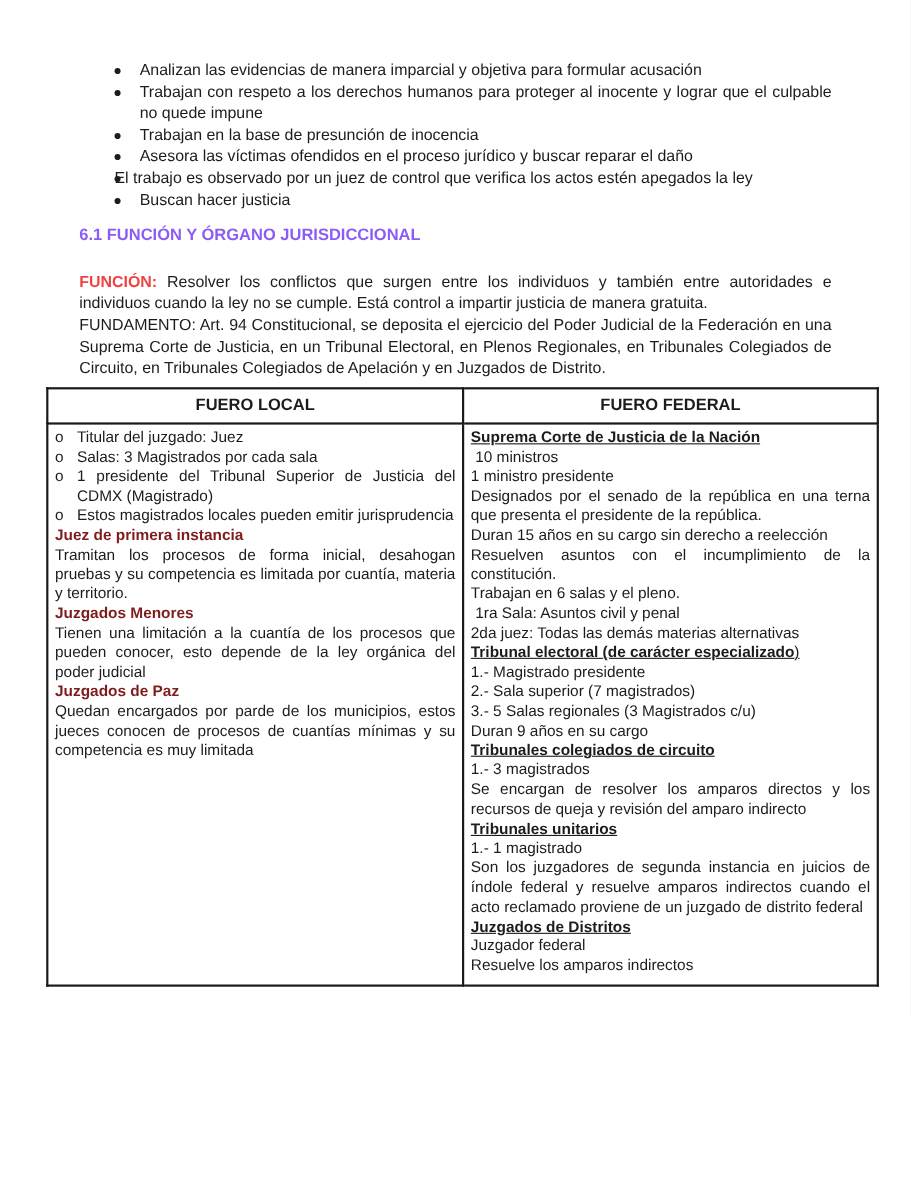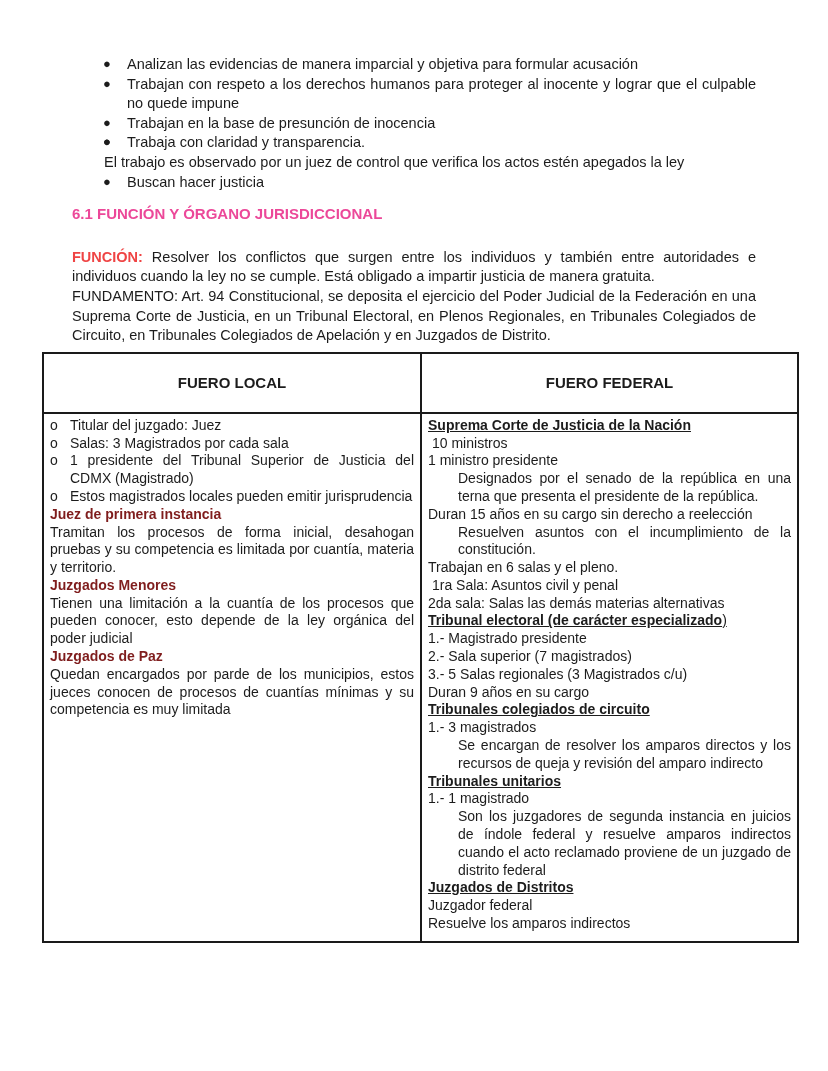--- a/index.html
+++ b/index.html
@@ -20,21 +20,21 @@
   
   .bullet-item { position:relative; padding-left:55px; text-align:justify; }
   .bullet-marker { position:absolute; left:31px; top:-1px; font-size:13px; }
   .note-line { text-align:left;margin-left:32px; }
 
   
   .section-heading {
     margin:12px 0 24px 0;
     font-size:15px;
     font-weight:bold;
-    color:#ec4899;
+    color:#8b5cf6;
   }
 
   .para { text-align:justify; }
   .funcion-label { color:#ef4444; font-weight:bold; }
   .italic-line { font-style:italic; }
 
   
   table.fuero {
     border-collapse:collapse;
     table-layout:fixed;
@@ -44,37 +44,37 @@
     font-size:14px;
     line-height:17.8px;
   }
   table.fuero th, table.fuero td { border:2px solid #1a1a1a; }
   table.fuero th {
     height:26px;
     text-align:center;
     vertical-align:middle;
     font-size:15px;
     font-weight:bold;
-    padding:16px;
+    padding:2px;
   }
   table.fuero td {
     vertical-align:top;
     padding:3px 6px 8px 6px;
   }
   col.c-local { width:378px; }
   col.c-federal { width:377px; }
 
   .o-item { position:relative; padding-left:20px; text-align:justify; }
   .o-marker { position:absolute; left:0; }
   .sub-blue { color:#7f1d1d; font-weight:bold; }
   .cell-para { text-align:justify; }
 
   .fl { }               
   .fl.b { font-weight:bold;text-decoration:underline; }
-  .fl.jst { text-align:justify;margin-left:30px; }
+  .fl.jst { text-align:justify; }
   .fl.sp1 { padding-left:4px; }
   .fl .suffix { font-weight:normal; }
 </style>
 </head>
 <body>
 
 <div class="page">
 
   <div>
     <div class="bullet-item">
@@ -84,35 +84,35 @@
     <div class="bullet-item">
       <span class="bullet-marker">●</span>
       <span>Trabajan con respeto a los derechos humanos para proteger al inocente y lograr que el culpable no quede impune</span>
     </div>
     <div class="bullet-item">
       <span class="bullet-marker">●</span>
       <span>Trabajan en la base de presunción de inocencia</span>
     </div>
     <div class="bullet-item">
       <span class="bullet-marker">●</span>
+      <span>Asesora las víctimas ofendidos en el proceso jurídico y buscar reparar el daño</span>
     </div>
     <div class="bullet-item">
       <span class="bullet-marker">●</span>
-      <span>Trabaja con claridad y transparencia.</span>
     </div>
     <div class="note-line">El trabajo es observado por un juez de control que verifica los actos estén apegados la ley</div>
     <div class="bullet-item">
       <span class="bullet-marker">●</span>
       <span>Buscan hacer justicia</span>
     </div>
   </div>
 
   <div class="section-heading">6.1 FUNCIÓN Y ÓRGANO JURISDICCIONAL</div>
 
-  <div class="para"><span class="funcion-label">FUNCIÓN:</span> <span>Resolver los conflictos que surgen entre los individuos y también entre autoridades e individuos cuando la ley no se cumple. Está obligado a impartir justicia de manera gratuita.</span></div>
+  <div class="para"><span class="funcion-label">FUNCIÓN:</span> <span>Resolver los conflictos que surgen entre los individuos y también entre autoridades e individuos cuando la ley no se cumple. Está control a impartir justicia de manera gratuita.</span></div>
 
 
   <div class="para">FUNDAMENTO: Art. 94 Constitucional,  se deposita el ejercicio del Poder Judicial de la Federación en una Suprema Corte de Justicia, en un Tribunal Electoral, en Plenos Regionales, en Tribunales Colegiados de Circuito, en Tribunales Colegiados de Apelación y en Juzgados de Distrito.</div>
 
   <table class="fuero">
     <colgroup>
         <col class="c-local">
         <col class="c-federal">
       </colgroup>
     <thead>
@@ -153,21 +153,21 @@
 
         <td>
           <div class="fl b">Suprema Corte de Justicia de la Nación</div>
           <div class="fl sp1">10 ministros</div>
           <div class="fl">1 ministro presidente</div>
           <div class="fl jst">Designados por el senado de la república en una terna que presenta el presidente de la república.</div>
           <div class="fl">Duran 15 años en su cargo sin derecho a reelección</div>
           <div class="fl jst">Resuelven asuntos con el incumplimiento de la constitución.</div>
           <div class="fl">Trabajan en 6 salas y el pleno.</div>
           <div class="fl sp1">1ra Sala: Asuntos civil y penal</div>
-          <div class="fl">2da sala: Salas las demás materias alternativas</div>
+          <div class="fl">2da juez: Todas las demás materias alternativas</div>
           <div class="fl b"><span>Tribunal electoral (de carácter especializado</span><span class="suffix">)</span></div>
           <div class="fl">1.- Magistrado presidente</div>
           <div class="fl">2.- Sala superior (7 magistrados)</div>
           <div class="fl">3.- 5 Salas regionales (3 Magistrados c/u)</div>
           <div class="fl">Duran 9 años en su cargo</div>
           <div class="fl b">Tribunales colegiados de circuito</div>
           <div class="fl">1.- 3 magistrados</div>
           <div class="fl jst">Se encargan de resolver los amparos directos y los recursos de queja y revisión del amparo indirecto</div>
           <div class="fl b">Tribunales unitarios</div>
           <div class="fl">1.- 1 magistrado</div>

